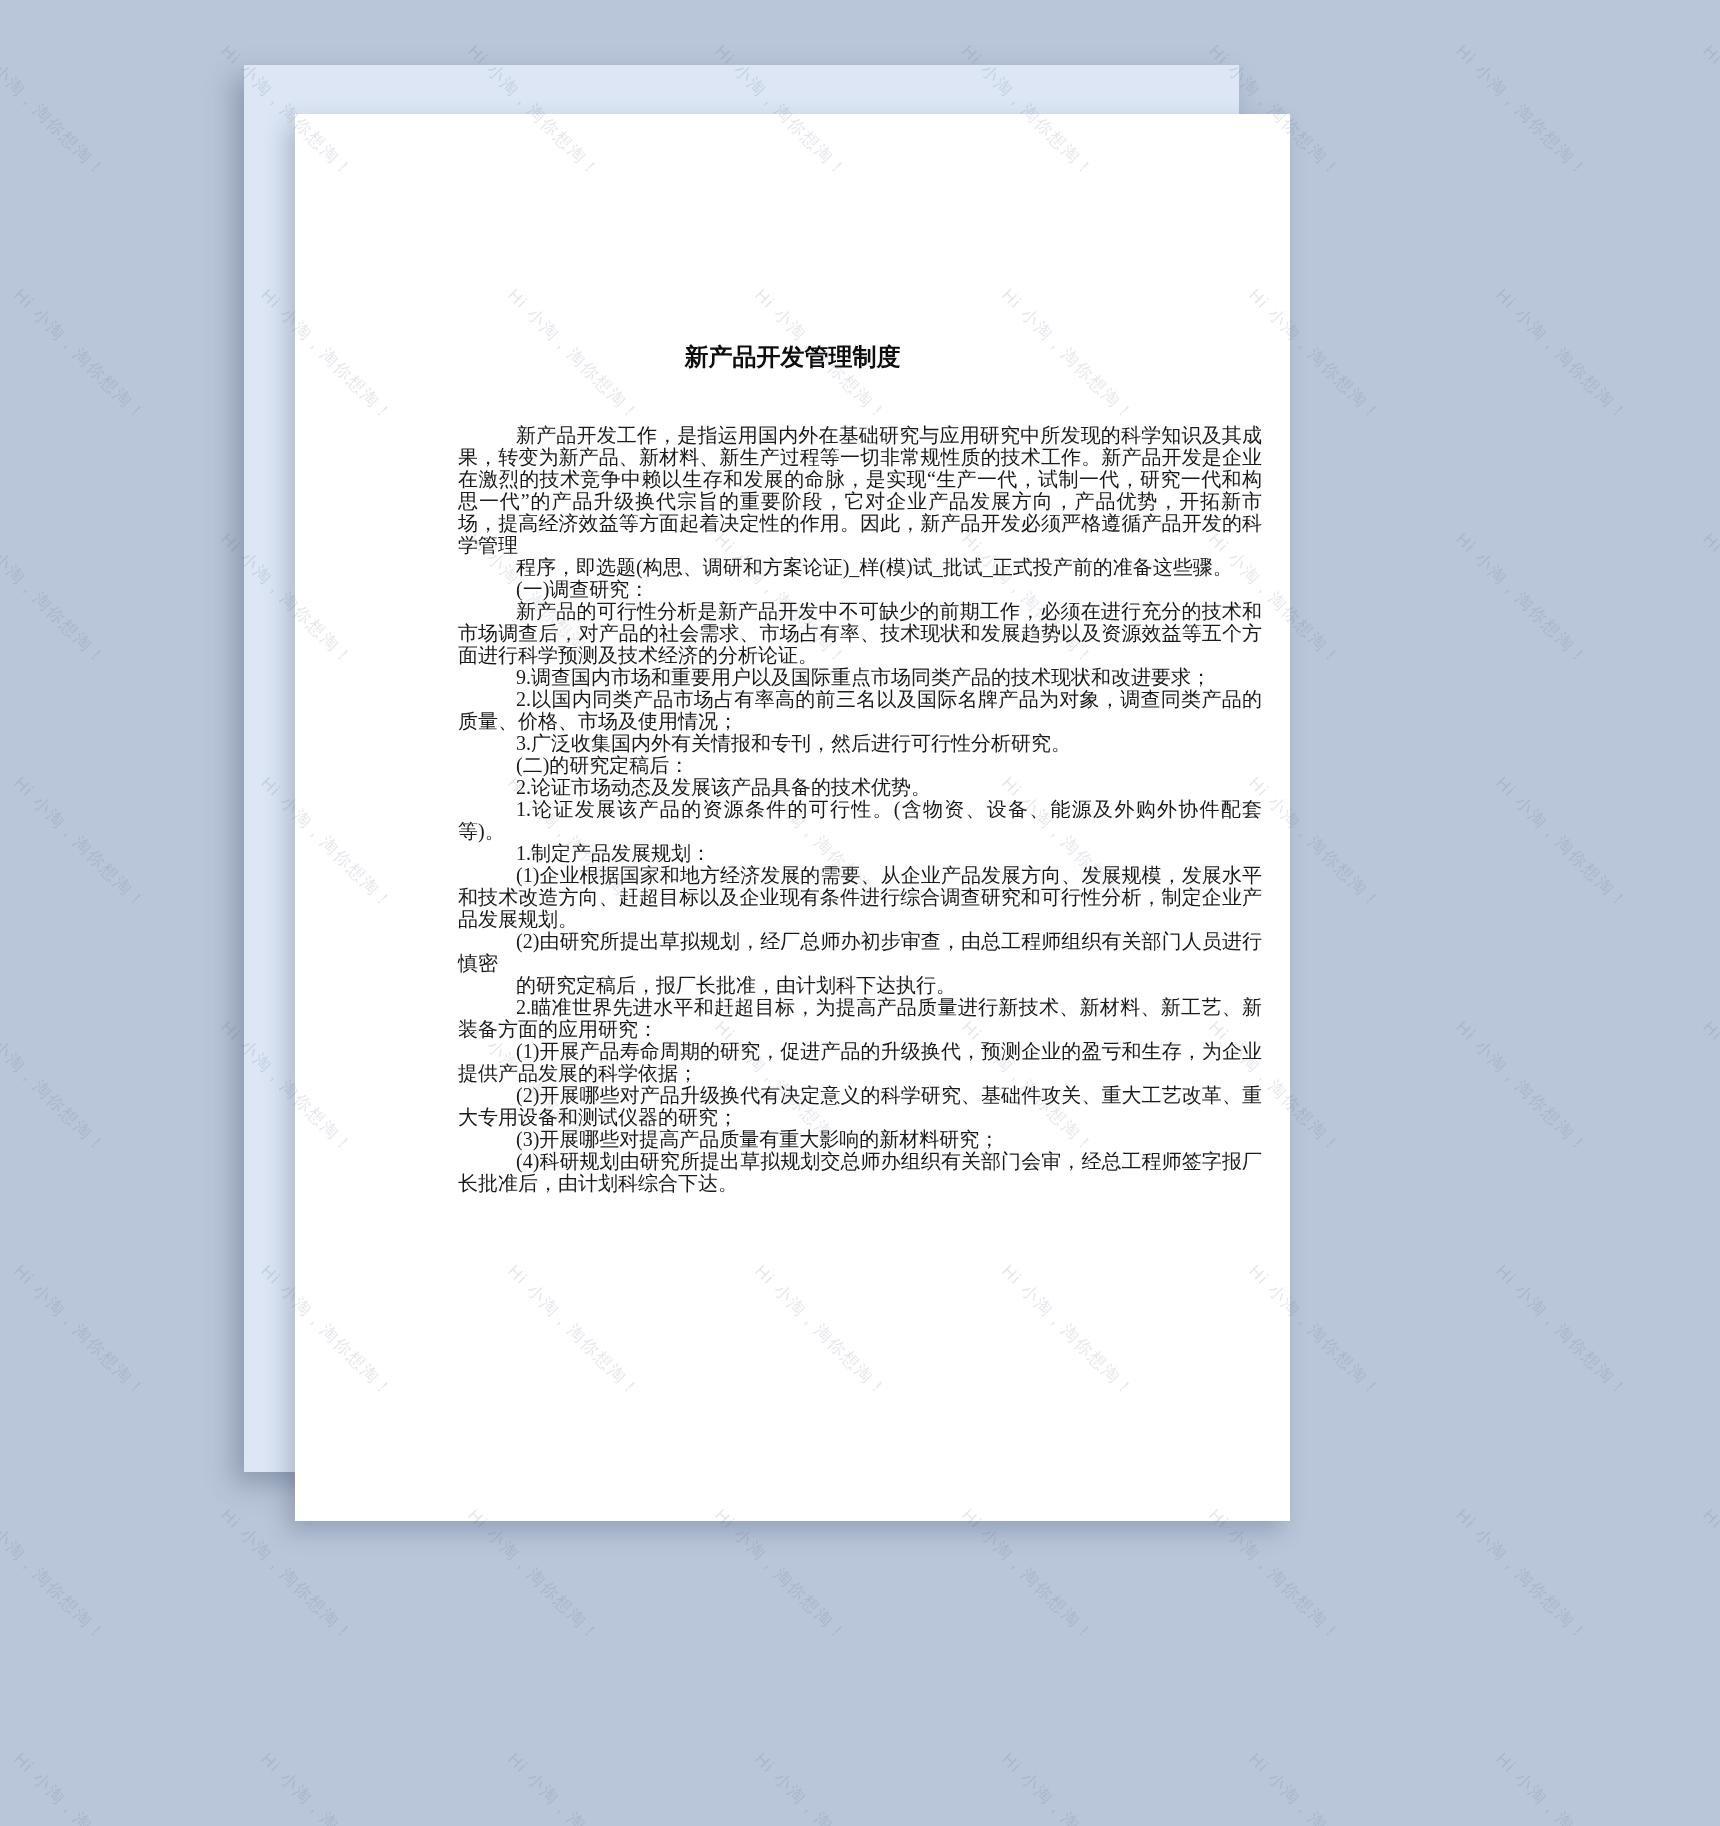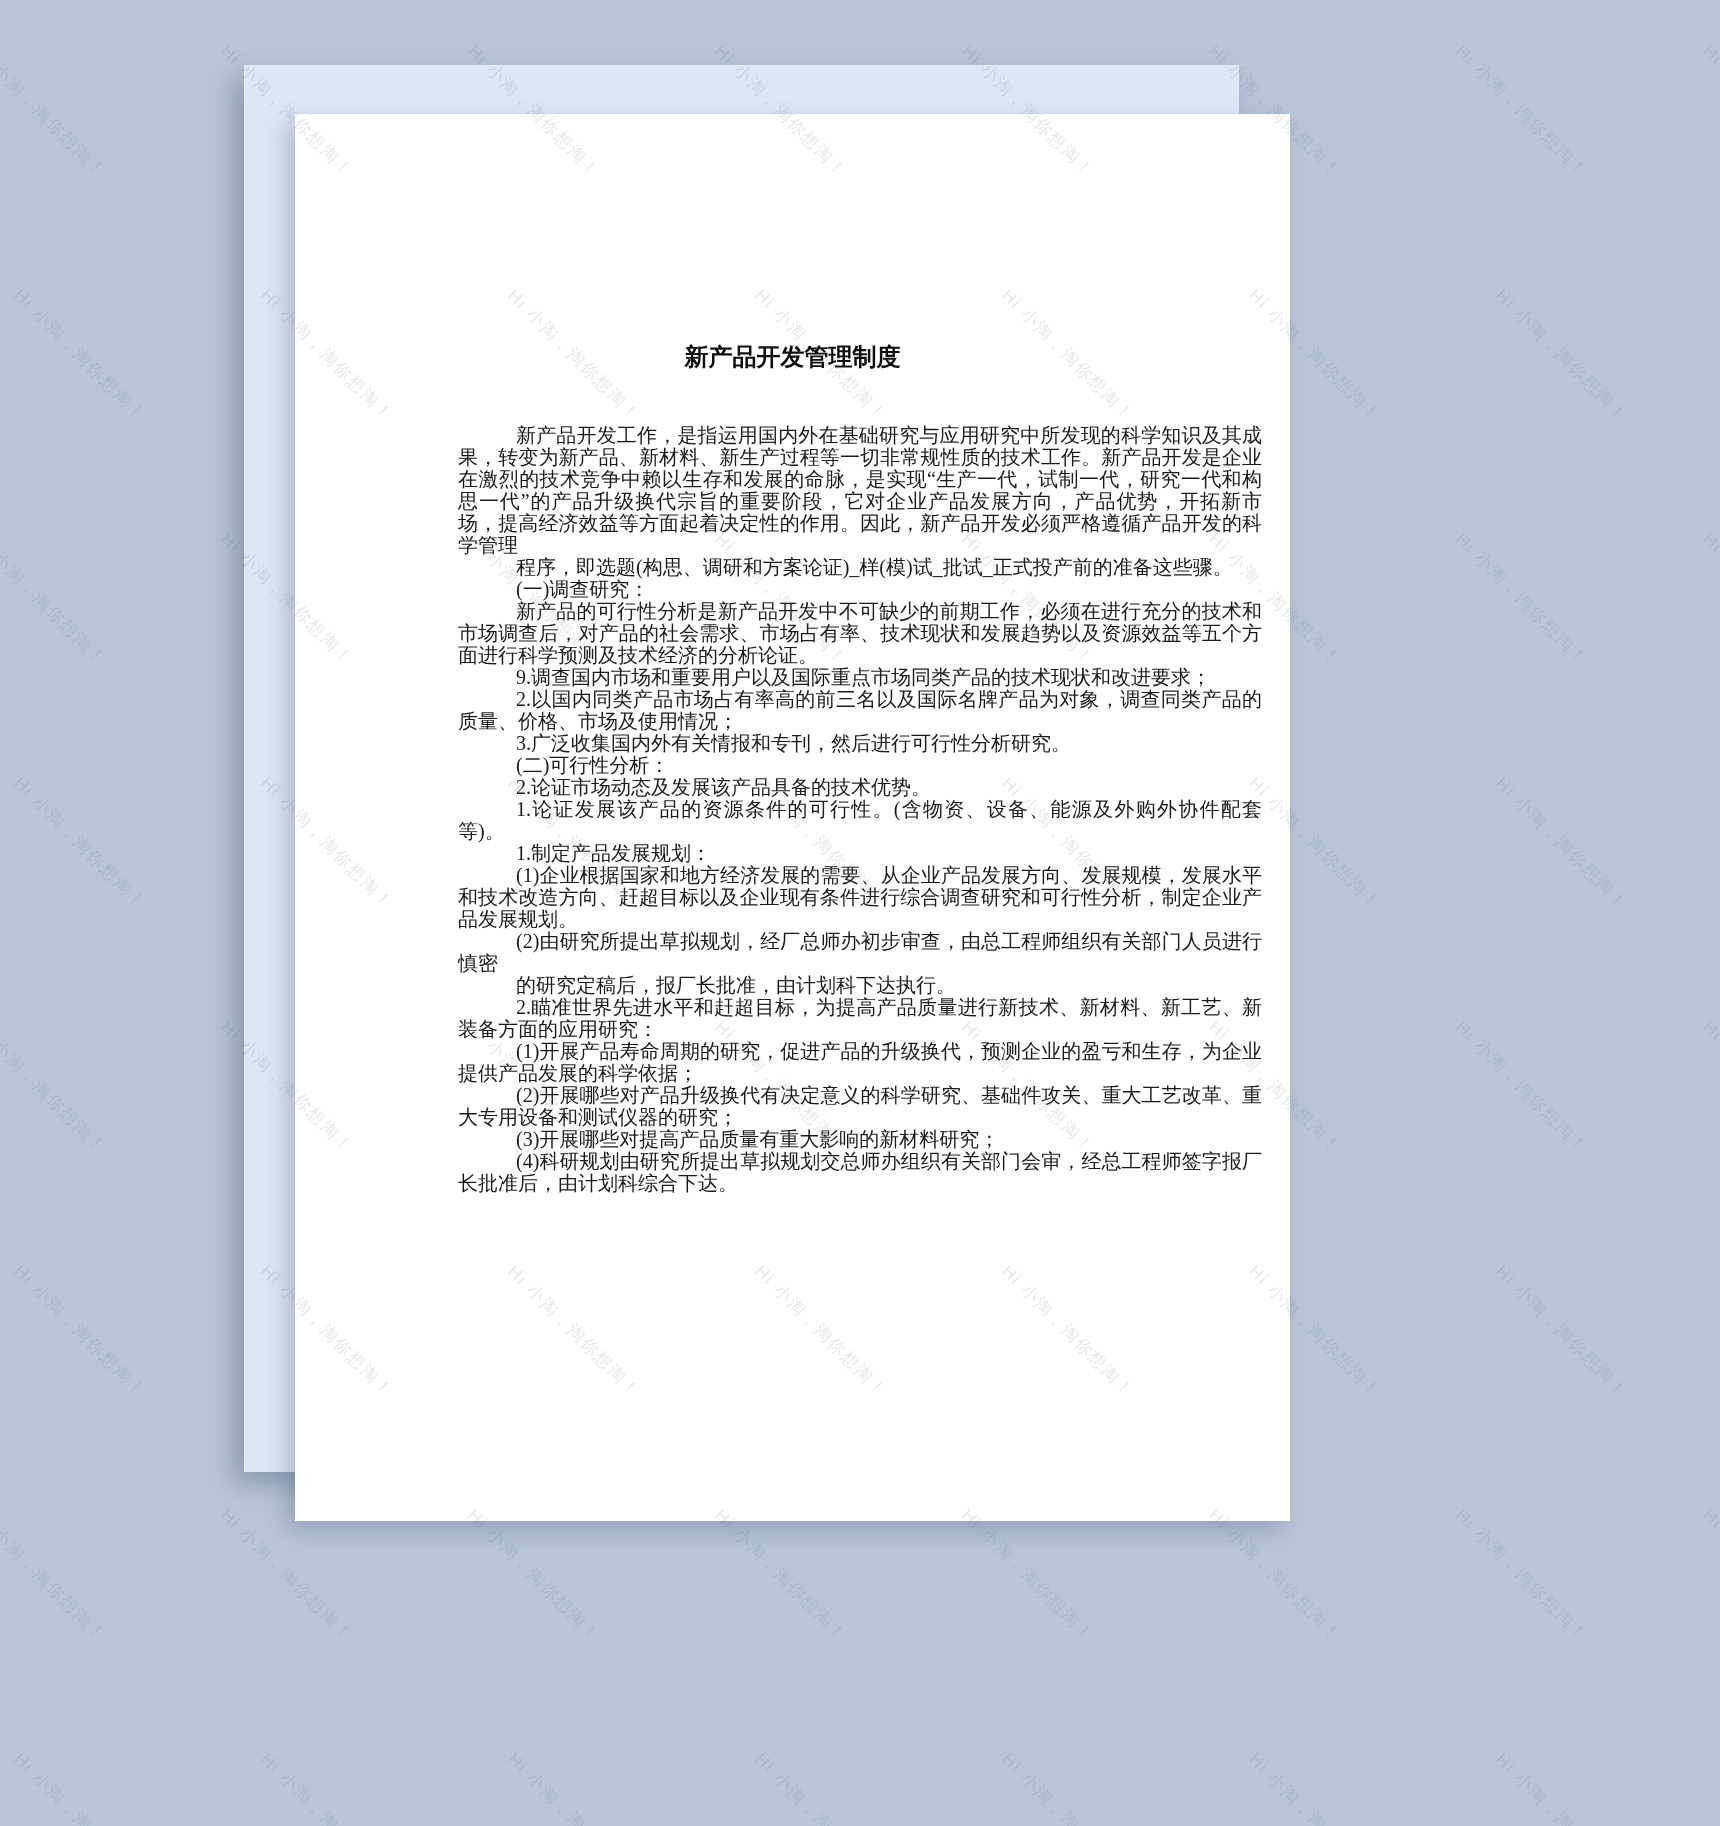--- a/index.html
+++ b/index.html
@@ -69,21 +69,21 @@
   <div class="page-inner">
     <h1 class="doc-title">新产品开发管理制度</h1>
     <div class="doc-body">
         <p class="para">新产品开发工作，是指运用国内外在基础研究与应用研究中所发现的科学知识及其成果，转变为新产品、新材料、新生产过程等一切非常规性质的技术工作。新产品开发是企业在激烈的技术竞争中赖以生存和发展的命脉，是实现“生产一代，试制一代，研究一代和构思一代”的产品升级换代宗旨的重要阶段，它对企业产品发展方向，产品优势，开拓新市场，提高经济效益等方面起着决定性的作用。因此，新产品开发必须严格遵循产品开发的科学管理</p>
         <p class="para">程序，即选题(构思、调研和方案论证)_样(模)试_批试_正式投产前的准备这些骤。</p>
         <p class="para">(一)调查研究：</p>
         <p class="para">新产品的可行性分析是新产品开发中不可缺少的前期工作，必须在进行充分的技术和市场调查后，对产品的社会需求、市场占有率、技术现状和发展趋势以及资源效益等五个方面进行科学预测及技术经济的分析论证。</p>
         <p class="para">9.调查国内市场和重要用户以及国际重点市场同类产品的技术现状和改进要求；</p>
         <p class="para">2.以国内同类产品市场占有率高的前三名以及国际名牌产品为对象，调查同类产品的质量、价格、市场及使用情况；</p>
         <p class="para">3.广泛收集国内外有关情报和专刊，然后进行可行性分析研究。</p>
-        <p class="para">(二)可行性分析：</p>
+        <p class="para">(二)的研究定稿后：</p>
         <p class="para">2.论证市场动态及发展该产品具备的技术优势。</p>
         <p class="para">1.论证发展该产品的资源条件的可行性。(含物资、设备、能源及外购外协件配套等)。</p>
         <p class="para">1.制定产品发展规划：</p>
         <p class="para">(1)企业根据国家和地方经济发展的需要、从企业产品发展方向、发展规模，发展水平和技术改造方向、赶超目标以及企业现有条件进行综合调查研究和可行性分析，制定企业产品发展规划。</p>
         <p class="para">(2)由研究所提出草拟规划，经厂总师办初步审查，由总工程师组织有关部门人员进行慎密</p>
         <p class="para">的研究定稿后，报厂长批准，由计划科下达执行。</p>
         <p class="para">2.瞄准世界先进水平和赶超目标，为提高产品质量进行新技术、新材料、新工艺、新装备方面的应用研究：</p>
         <p class="para">(1)开展产品寿命周期的研究，促进产品的升级换代，预测企业的盈亏和生存，为企业提供产品发展的科学依据；</p>
         <p class="para">(2)开展哪些对产品升级换代有决定意义的科学研究、基础件攻关、重大工艺改革、重大专用设备和测试仪器的研究；</p>
         <p class="para">(3)开展哪些对提高产品质量有重大影响的新材料研究；</p>

